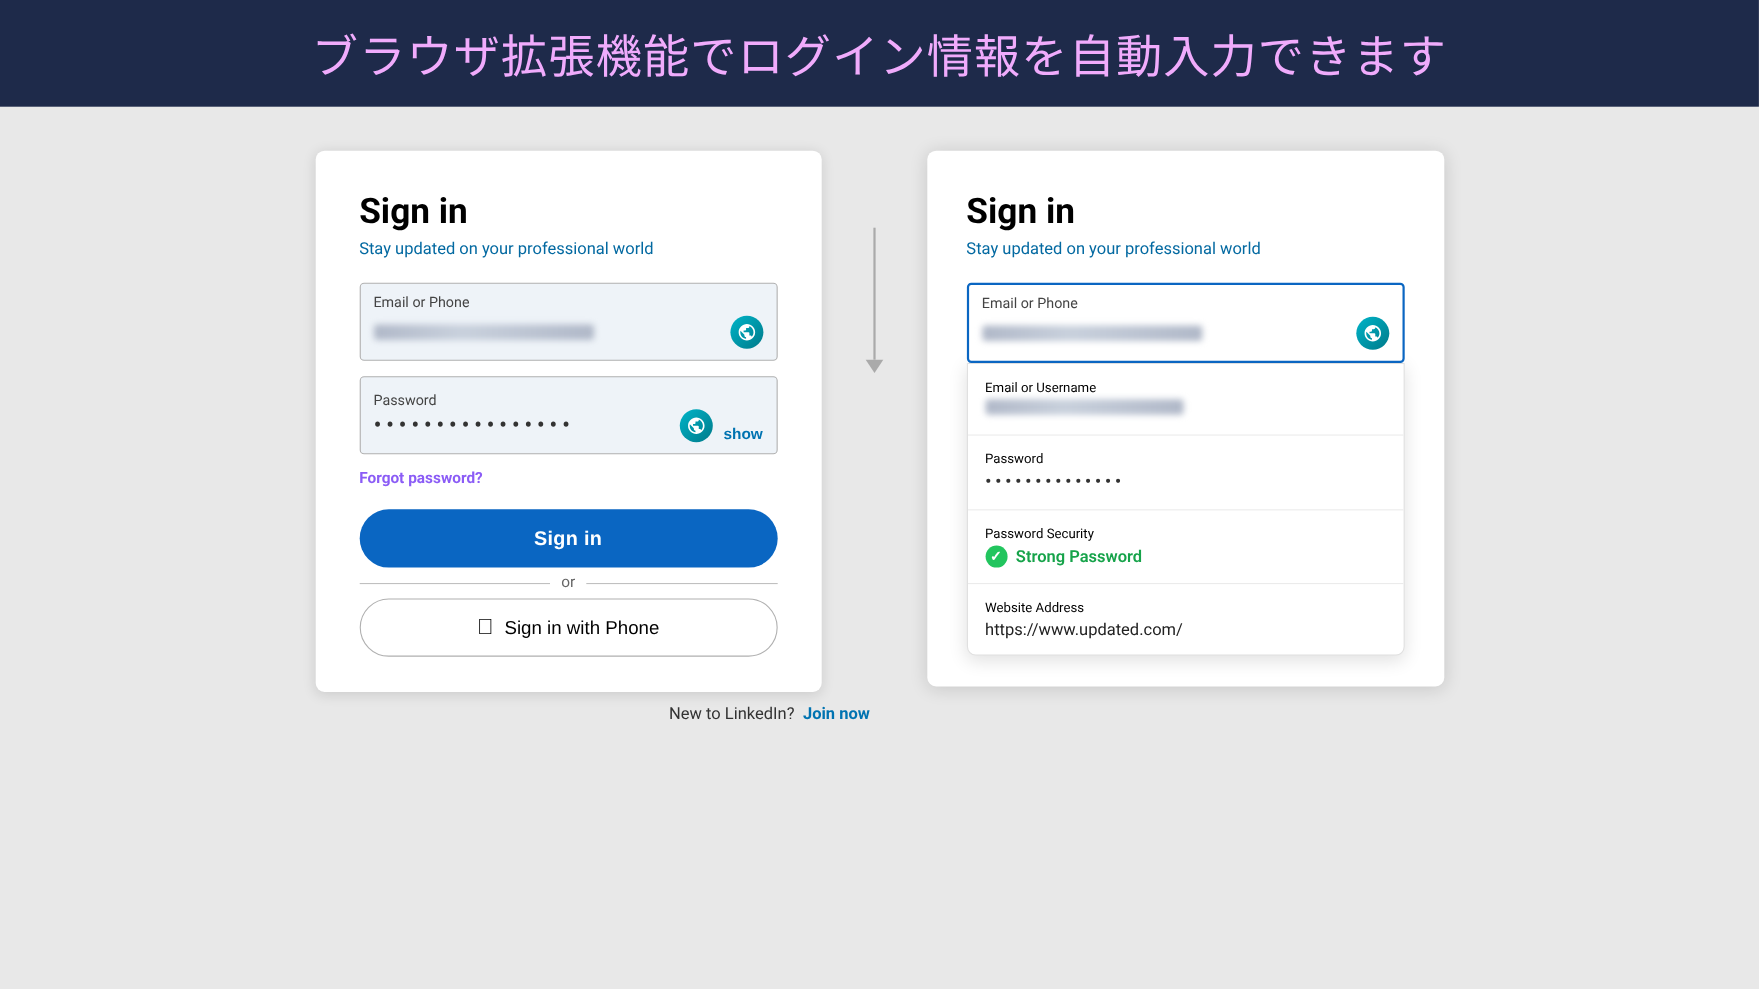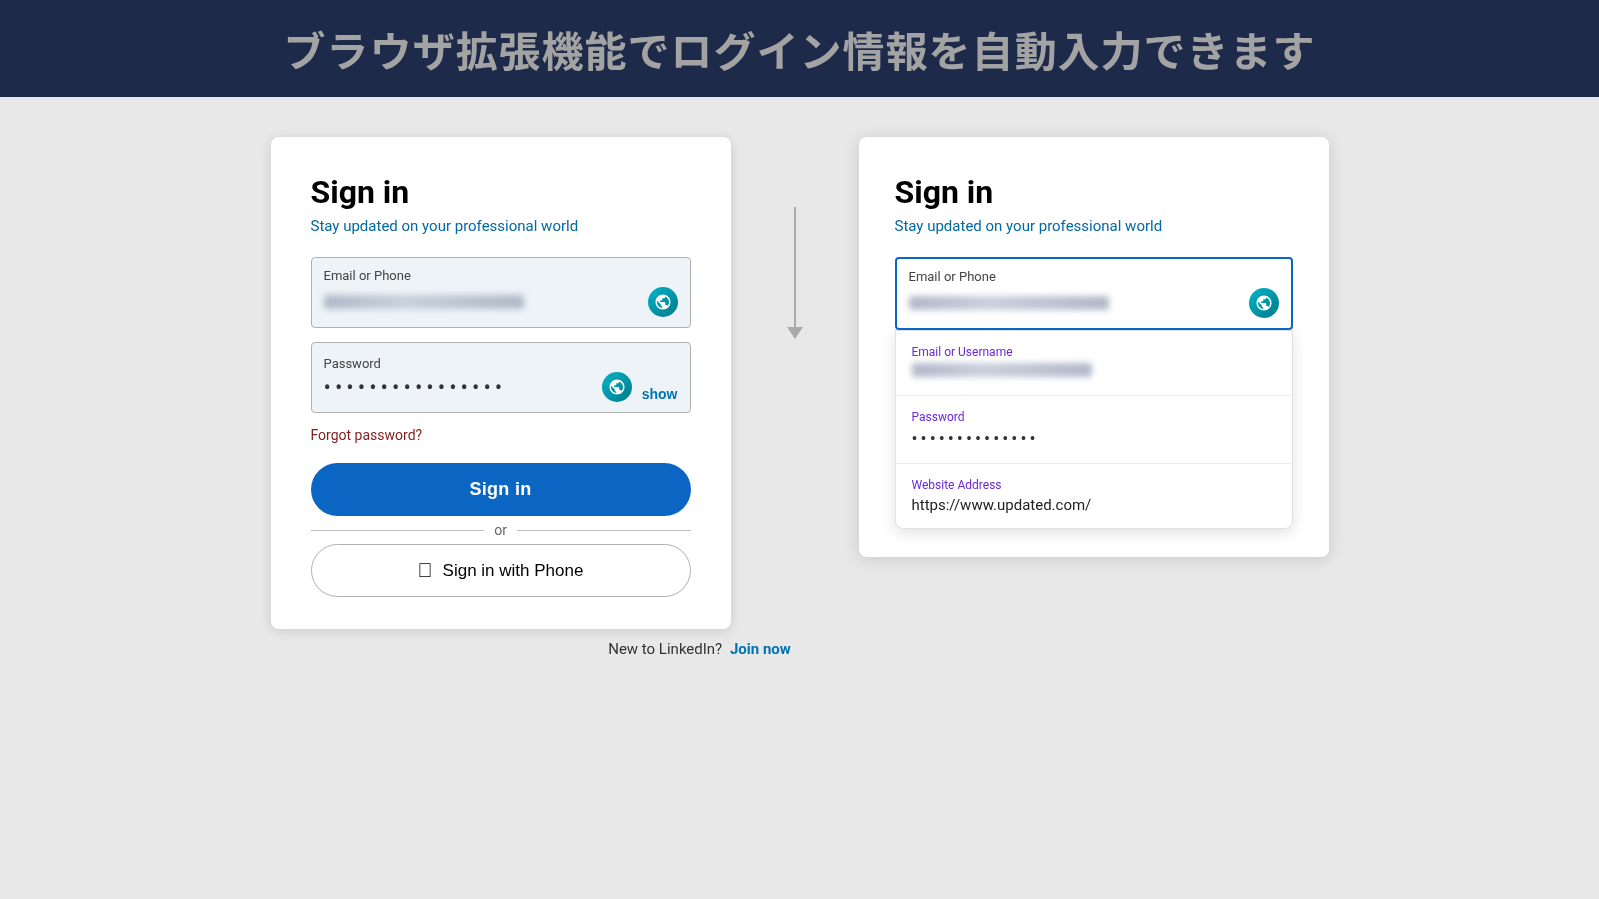--- a/index.html
+++ b/index.html
@@ -11,34 +11,34 @@
       overflow: hidden;
     }
 
     .banner {
       background: #1e2a4a;
       width: 100%;
       padding: 18px 40px;
       text-align: center;
     }
     .banner-text {
-      color: #a3a3a3;
+      color: #f0abfc;
       font-size: 42px;
-      font-weight: 700;
+      font-weight: 400;
       letter-spacing: 1px;
       font-family: 'Hiragino Sans', 'Noto Sans JP', sans-serif;
     }
 
     .main-area {
       display: flex;
       flex-direction: row;
       align-items: flex-start;
       justify-content: center;
       padding: 30px 40px 20px 40px;
-      gap: 64px;
+      gap: 48px;
       position: relative;
     }
 
     
     .left-card {
       background: #ffffff;
       border-radius: 8px;
       box-shadow: 0 2px 12px rgba(0,0,0,0.12);
       padding: 36px 40px 32px 40px;
       width: 460px;
@@ -132,23 +132,23 @@
     .show-btn {
       color: #0073b1;
       font-size: 14px;
       font-weight: 600;
       cursor: pointer;
       background: none;
       border: none;
     }
 
     .forgot-link {
-      color: #7f1d1d;
+      color: #8b5cf6;
       font-size: 14px;
-      font-weight: 400;
+      font-weight: 700;
       cursor: pointer;
       display: block;
       margin: 14px 0 20px 0;
       text-decoration: none;
     }
 
     .signin-btn {
       width: 100%;
       padding: 16px;
       background: #0a66c2;
@@ -257,21 +257,21 @@
 
     .pm-row {
       padding: 14px 16px;
       border-bottom: 1px solid #ebebeb;
     }
     .pm-row:last-child {
       border-bottom: none;
     }
     .pm-field-label {
       font-size: 12px;
-      color: #6d28d9;
+      color: #000000;
       margin-bottom: 4px;
     }
     .pm-field-value {
       font-size: 15px;
       color: #222;
     }
     .pm-blurred {
       width: 180px;
       height: 14px;
       background: linear-gradient(90deg, #b0b8c8 0%, #c8d0dc 40%, #b0b8c8 100%);
@@ -400,20 +400,29 @@
           </div>
         </div>
 
         <div class="pm-row">
           <div class="pm-field-label">Password</div>
           <div class="pm-field-value">
             <span class="pm-dots">••••••••••••••</span>
           </div>
         </div>
 
+        <div class="pm-row">
+          <div class="pm-field-label">Password Security</div>
+          <div class="strong-password-row">
+            <div class="strong-check">
+              <span style="color:white; font-size:13px; font-weight:700;">✓</span>
+            </div>
+            <span class="strong-label">Strong Password</span>
+          </div>
+        </div>
 
         <div class="pm-row">
           <div class="pm-field-label">Website Address</div>
           <div class="pm-field-value">https://www.updated.com/</div>
         </div>
 
       </div>
     </div>
   </div>
 

